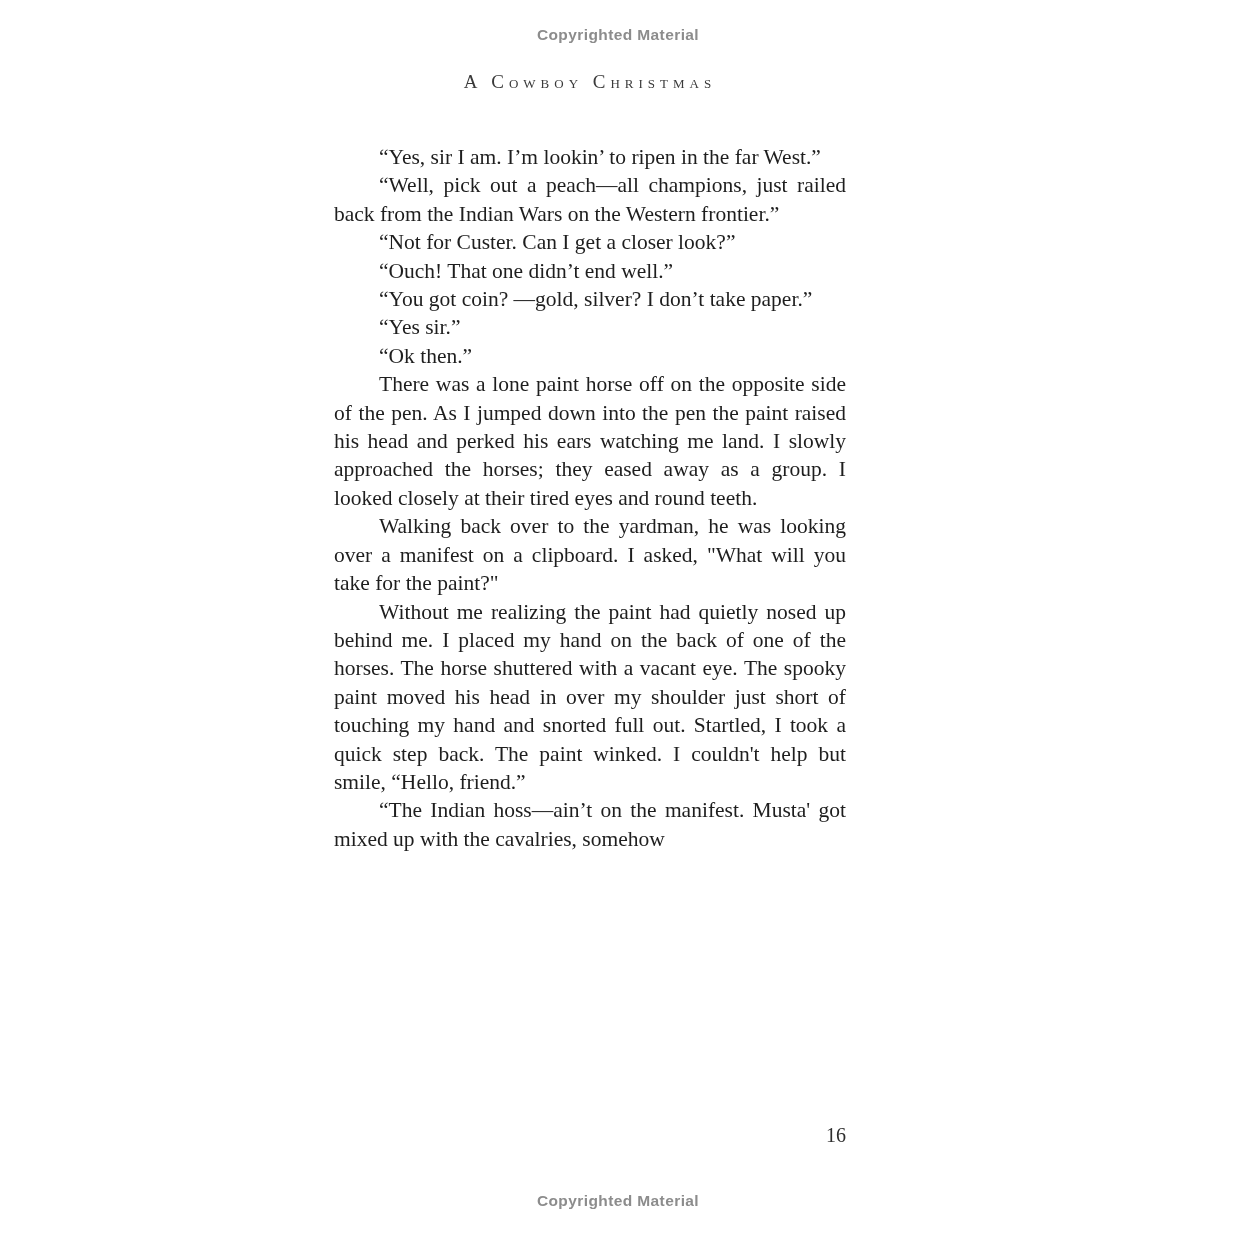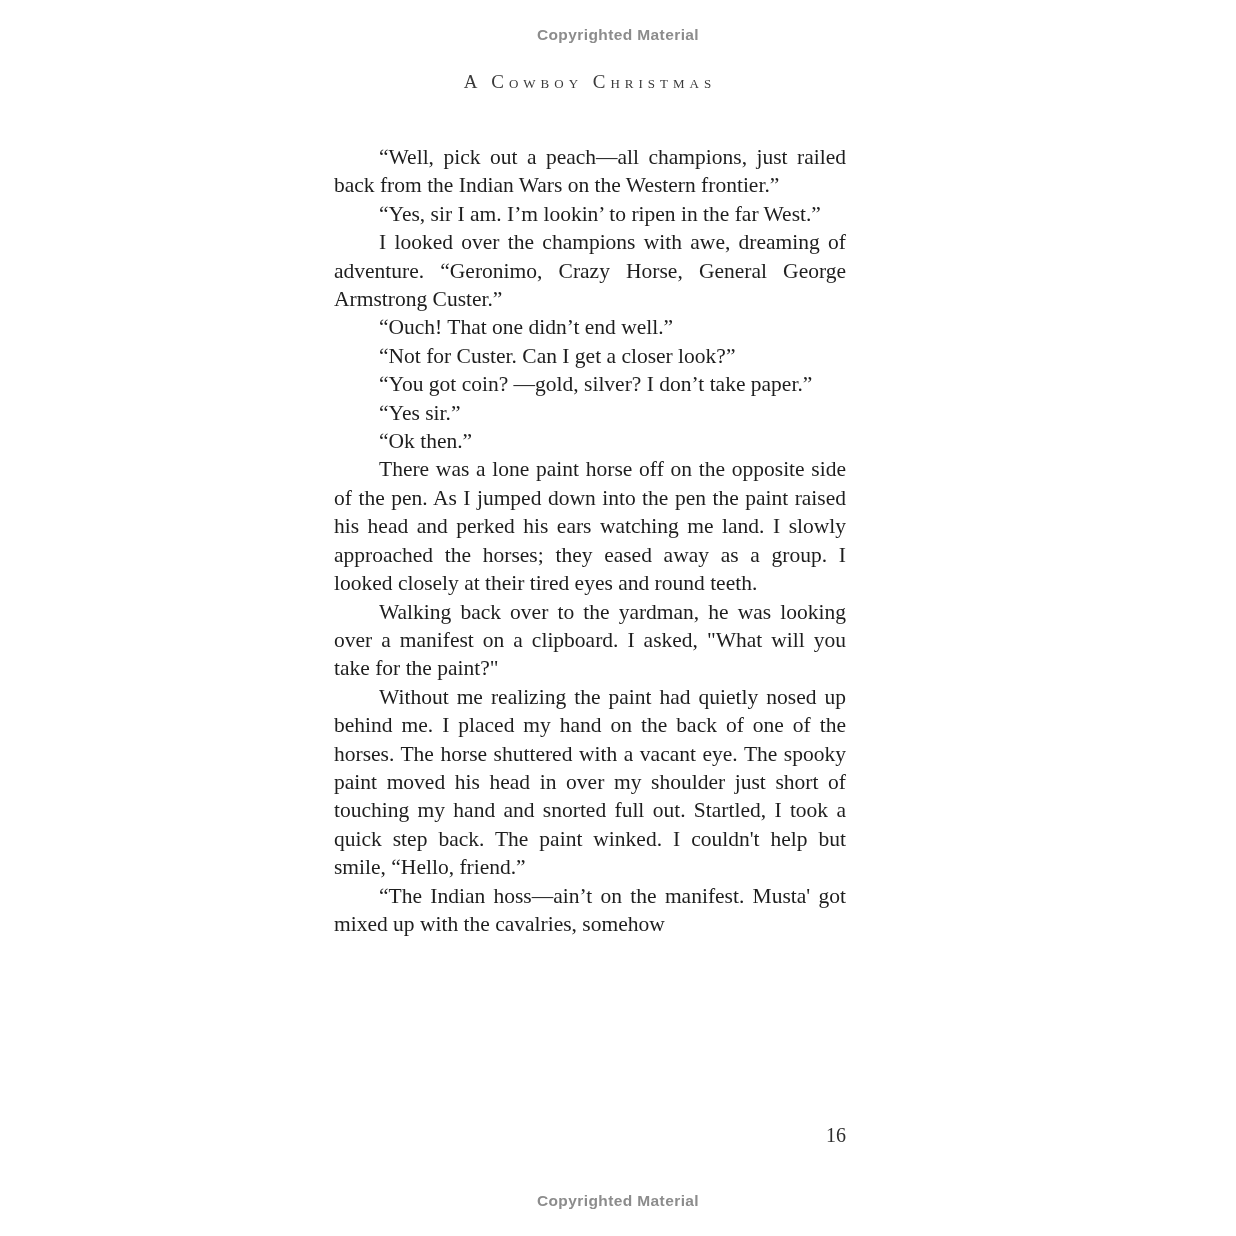--- a/index.html
+++ b/index.html
@@ -68,25 +68,24 @@
 </head>
 <body>
 
 <div class="scan-page">
 
   <div class="copyright-banner copyright-top">Copyrighted Material</div>
 
   <div class="book-column running-header">A Cowboy Christmas</div>
 
   <div class="book-column body-text">
+      <p class="body-para">“Yes, sir I am.  I’m lookin’ to ripen in the far West.”</p>
       <p class="body-para">“Well, pick out a peach—all champions, just railed back from the Indian Wars on the Western frontier.”</p>
-      <p class="body-para">“Yes, sir I am.  I’m lookin’ to ripen in the far West.”</p>
-      <p class="body-para">I looked over the champions with awe, dreaming of adventure. “Geronimo, Crazy Horse, General George Armstrong Custer.”</p>
+      <p class="body-para">“Not for Custer.  Can I get a closer look?”</p>
       <p class="body-para">“Ouch! That one didn’t end well.”</p>
-      <p class="body-para">“Not for Custer.  Can I get a closer look?”</p>
       <p class="body-para">“You got coin? —gold, silver?  I don’t take paper.”</p>
       <p class="body-para">“Yes sir.”</p>
       <p class="body-para">“Ok then.”</p>
       <p class="body-para">There was a lone paint horse off on the opposite side of the pen.  As I jumped down into the pen the paint raised his head and perked his ears watching me land.  I slowly approached the horses; they eased away as a group.  I looked closely at their tired eyes and round teeth.</p>
       <p class="body-para">Walking back over to the yardman, he was looking over a manifest on a clipboard.  I asked, "What will you take for the paint?"</p>
       <p class="body-para">Without me realizing the paint had quietly nosed up behind me.  I placed my hand on the back of one of the horses.  The horse shuttered with a vacant eye.  The spooky paint moved his head in over my shoulder just short of touching my hand and snorted full out.  Startled, I took a quick step back.  The paint winked.  I couldn't help but smile, “Hello, friend.”</p>
       <p class="body-para">“The Indian hoss—ain’t on the manifest. Musta' got mixed up with the cavalries, somehow</p>
     </div>
 
   <div class="book-column page-number">16</div>

